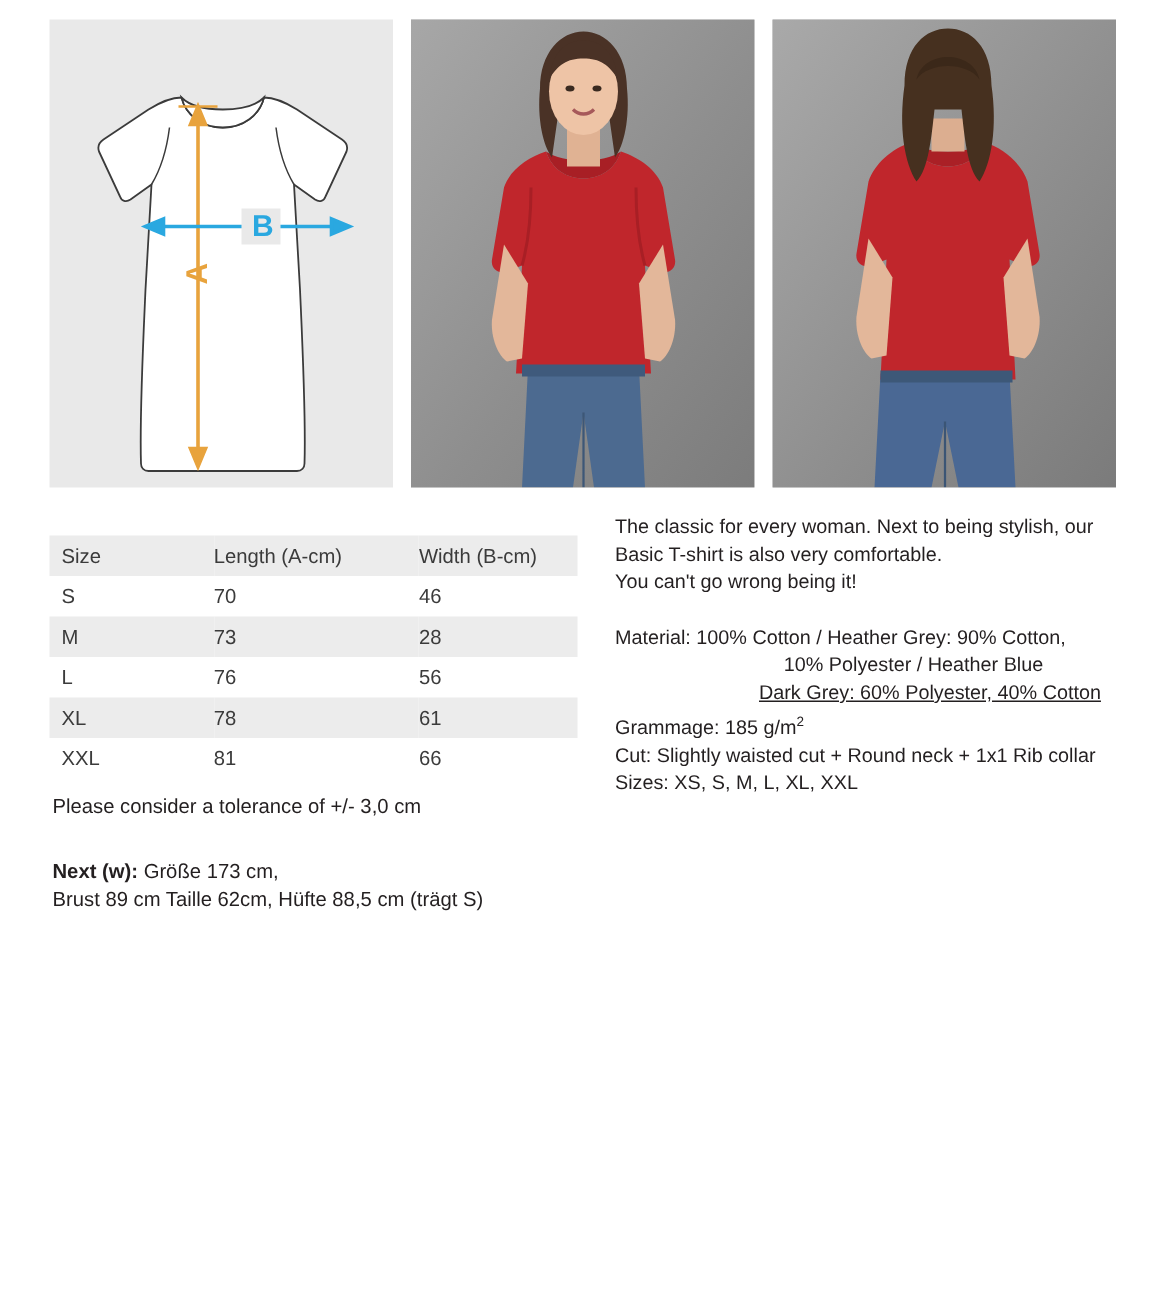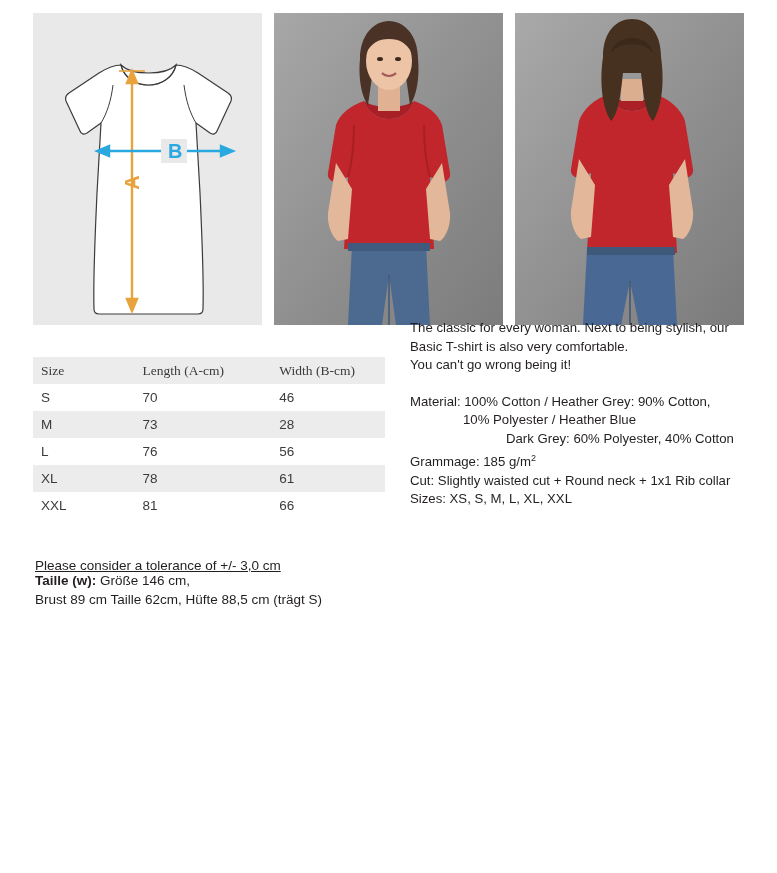--- a/index.html
+++ b/index.html
@@ -76,57 +76,56 @@
     text-align: left;
     padding: 0;
     height: 27px;
     vertical-align: middle;
     font-weight: normal;
     color: #3b3b3b;
   }
   .size-table th:nth-child(1), .size-table td:nth-child(1) { width: 104px; padding-left: 8px; }
   .size-table th:nth-child(2), .size-table td:nth-child(2) { width: 140px; }
   .size-table th:nth-child(3), .size-table td:nth-child(3) { width: 108px; }
-  .size-table thead tr { background: #ececec; font-family: Liberation Serif, serif; }
+  .size-table thead tr { background: #ececec; }
   .size-table tbody tr.odd  { background: #ffffff; }
   .size-table tbody tr.even { background: #ececec; }
 
   .tolerance {
     position: absolute;
     left: 35px;
-    top: 558px;
+    top: 530px;
     font-size: 13.5px;
     color: #231f20;
-    text-decoration: underline;
   }
 
   .model-block {
     position: absolute;
     left: 35px;
     top: 571px;
     font-size: 13.5px;
     line-height: 19px;
     color: #231f20;
   }
   .model-block b { font-weight: bold; }
 
   
   .desc {
     position: absolute;
     left: 410px;
-    top: 319px;
+    top: 342px;
     width: 345px;
     font-size: 13.2px;
     line-height: 18.6px;
     color: #231f20;
   }
   .desc p { margin: 0; }
   .desc .gap { height: 18px; }
-  .indent-1 { padding-left: 53px; }
-  .indent-2 { padding-left: 96px; }
+  .indent-1 { padding-left: 53px; text-align: center; }
+  .indent-2 { padding-left: 96px; text-decoration: underline; }
   sup { font-size: 9px; vertical-align: super; }
 </style>
 </head>
 <body>
 
 <div class="image-strip">
 
   <div class="panel tech-panel">
     <svg class="shirt-svg" width="229" height="312" viewBox="0 0 229 312">
 
@@ -269,21 +268,21 @@
       <td>XXL</td>
       <td>81</td>
       <td>66</td>
     </tr>
   </tbody>
 </table>
 
 <div class="tolerance">Please consider a tolerance of +/- 3,0 cm</div>
 
 <div class="model-block">
-  <div><b>Taille (w):</b><span> Größe 146 cm,</span></div>
+  <div><b>Next (w):</b><span> Größe 173 cm,</span></div>
   <div>Brust 89 cm Taille 62cm, Hüfte 88,5 cm (trägt S)</div>
 </div>
 
 <div class="desc">
   <p>The classic for every woman. Next to being stylish, our</p>
   <p>Basic T-shirt is also very comfortable.</p>
   <p>You can't go wrong being it!</p>
   <div class="gap"></div>
   <p>Material: 100% Cotton / Heather Grey: 90% Cotton,</p>
   <p class="indent-1">10% Polyester / Heather Blue</p>

